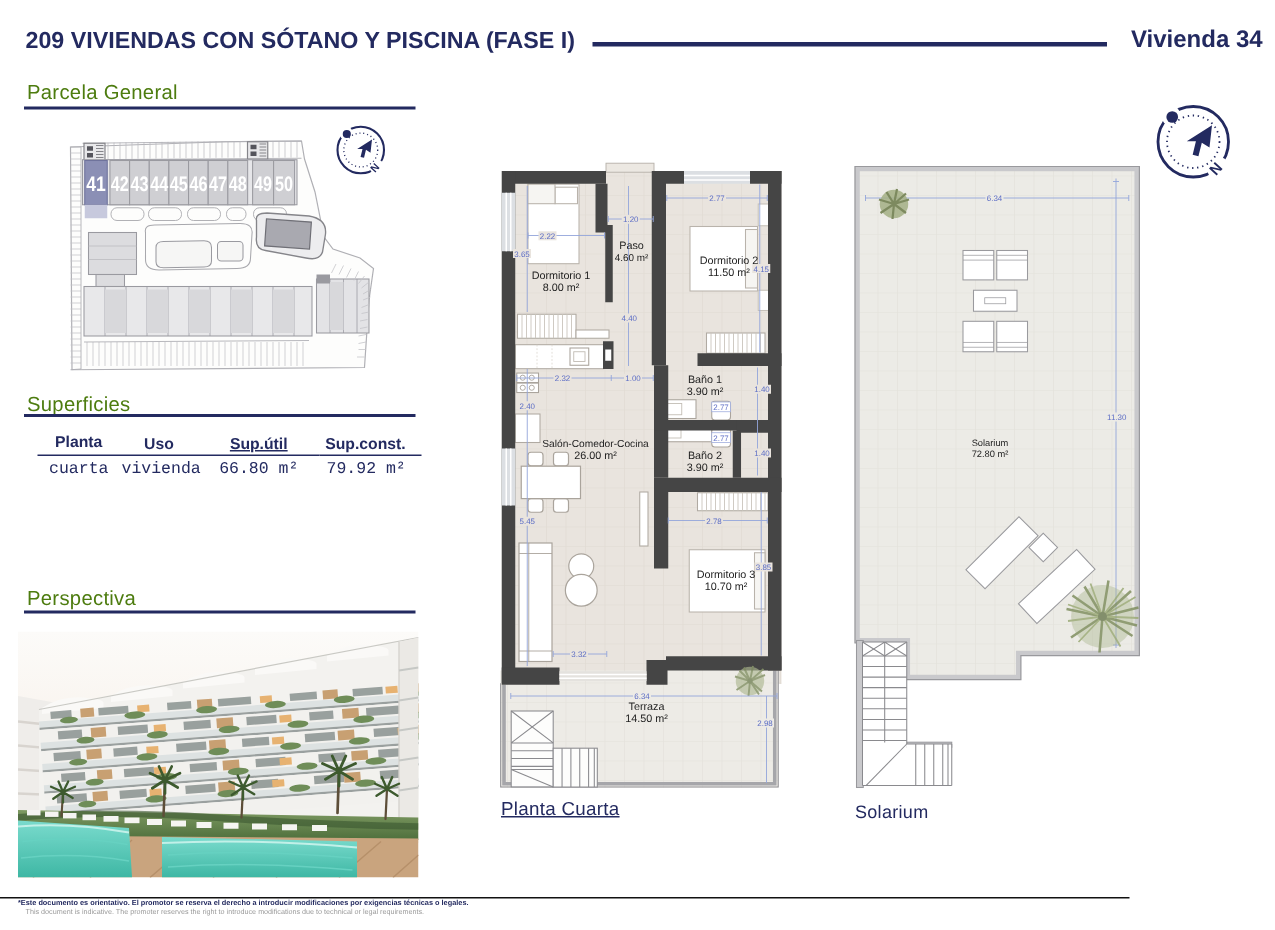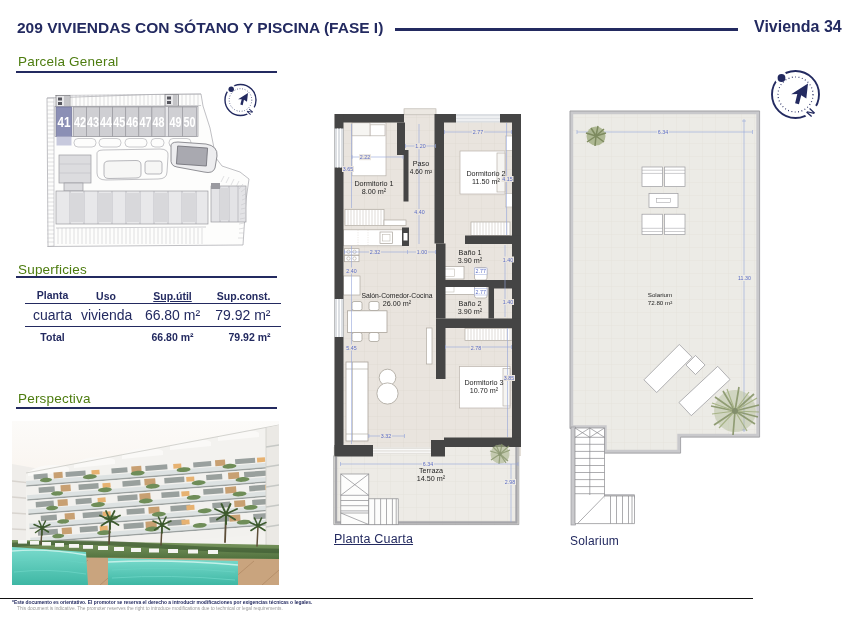--- a/index.html
+++ b/index.html
@@ -27,29 +27,23 @@
 
 <div class="abs navy" style="left:25px;top:288px;width:256px;font-size:10.5px;">
   <table style="width:100%;border-collapse:collapse;color:#232a60;table-layout:fixed;">
     <tbody>
         <tr style="font-weight:bold;font-size:10.5px;">
       <td style="width:55px;text-align:center;padding:1px 0 2px;">Planta</td>
       <td style="width:50px;text-align:center;margin-top:36px;">Uso</td>
       <td style="width:79px;text-align:center;text-decoration:underline;">Sup.útil</td>
       <td style="text-align:right;padding-right:10.5px;margin-left:45px;">Sup.const.</td>
     </tr>
-    <tr style="font-size:14px;">
+    <tr style="font-size:11px;font-family:Liberation Mono, monospace;">
       <td style="text-align:center;border-top:1px solid #232a60;padding:3px 0;">cuarta</td>
       <td style="text-align:center;border-top:1px solid #232a60;">vivienda</td>
-      <td style="text-align:center;border-top:1px solid #232a60;">66.80&nbsp;m²</td>
-      <td style="text-align:right;border-top:1px solid #232a60;padding-right:10.5px;">79.92&nbsp;m²</td>
-    </tr>
-    <tr style="font-weight:bold;font-size:10.5px;">
-      <td style="text-align:center;border-top:1px solid #232a60;padding:4px 0;">Total</td>
-      <td style="border-top:1px solid #232a60;"></td>
       <td style="text-align:center;border-top:1px solid #232a60;">66.80&nbsp;m²</td>
       <td style="text-align:right;border-top:1px solid #232a60;padding-right:10.5px;">79.92&nbsp;m²</td>
     </tr>
   </tbody>
     </table>
 </div>
 
 <div class="heading" style="left:18px;top:391px;">Perspectiva</div>
 <div class="hrule" style="left:16px;top:407px;width:261px;height:2.2px;"></div>
 

